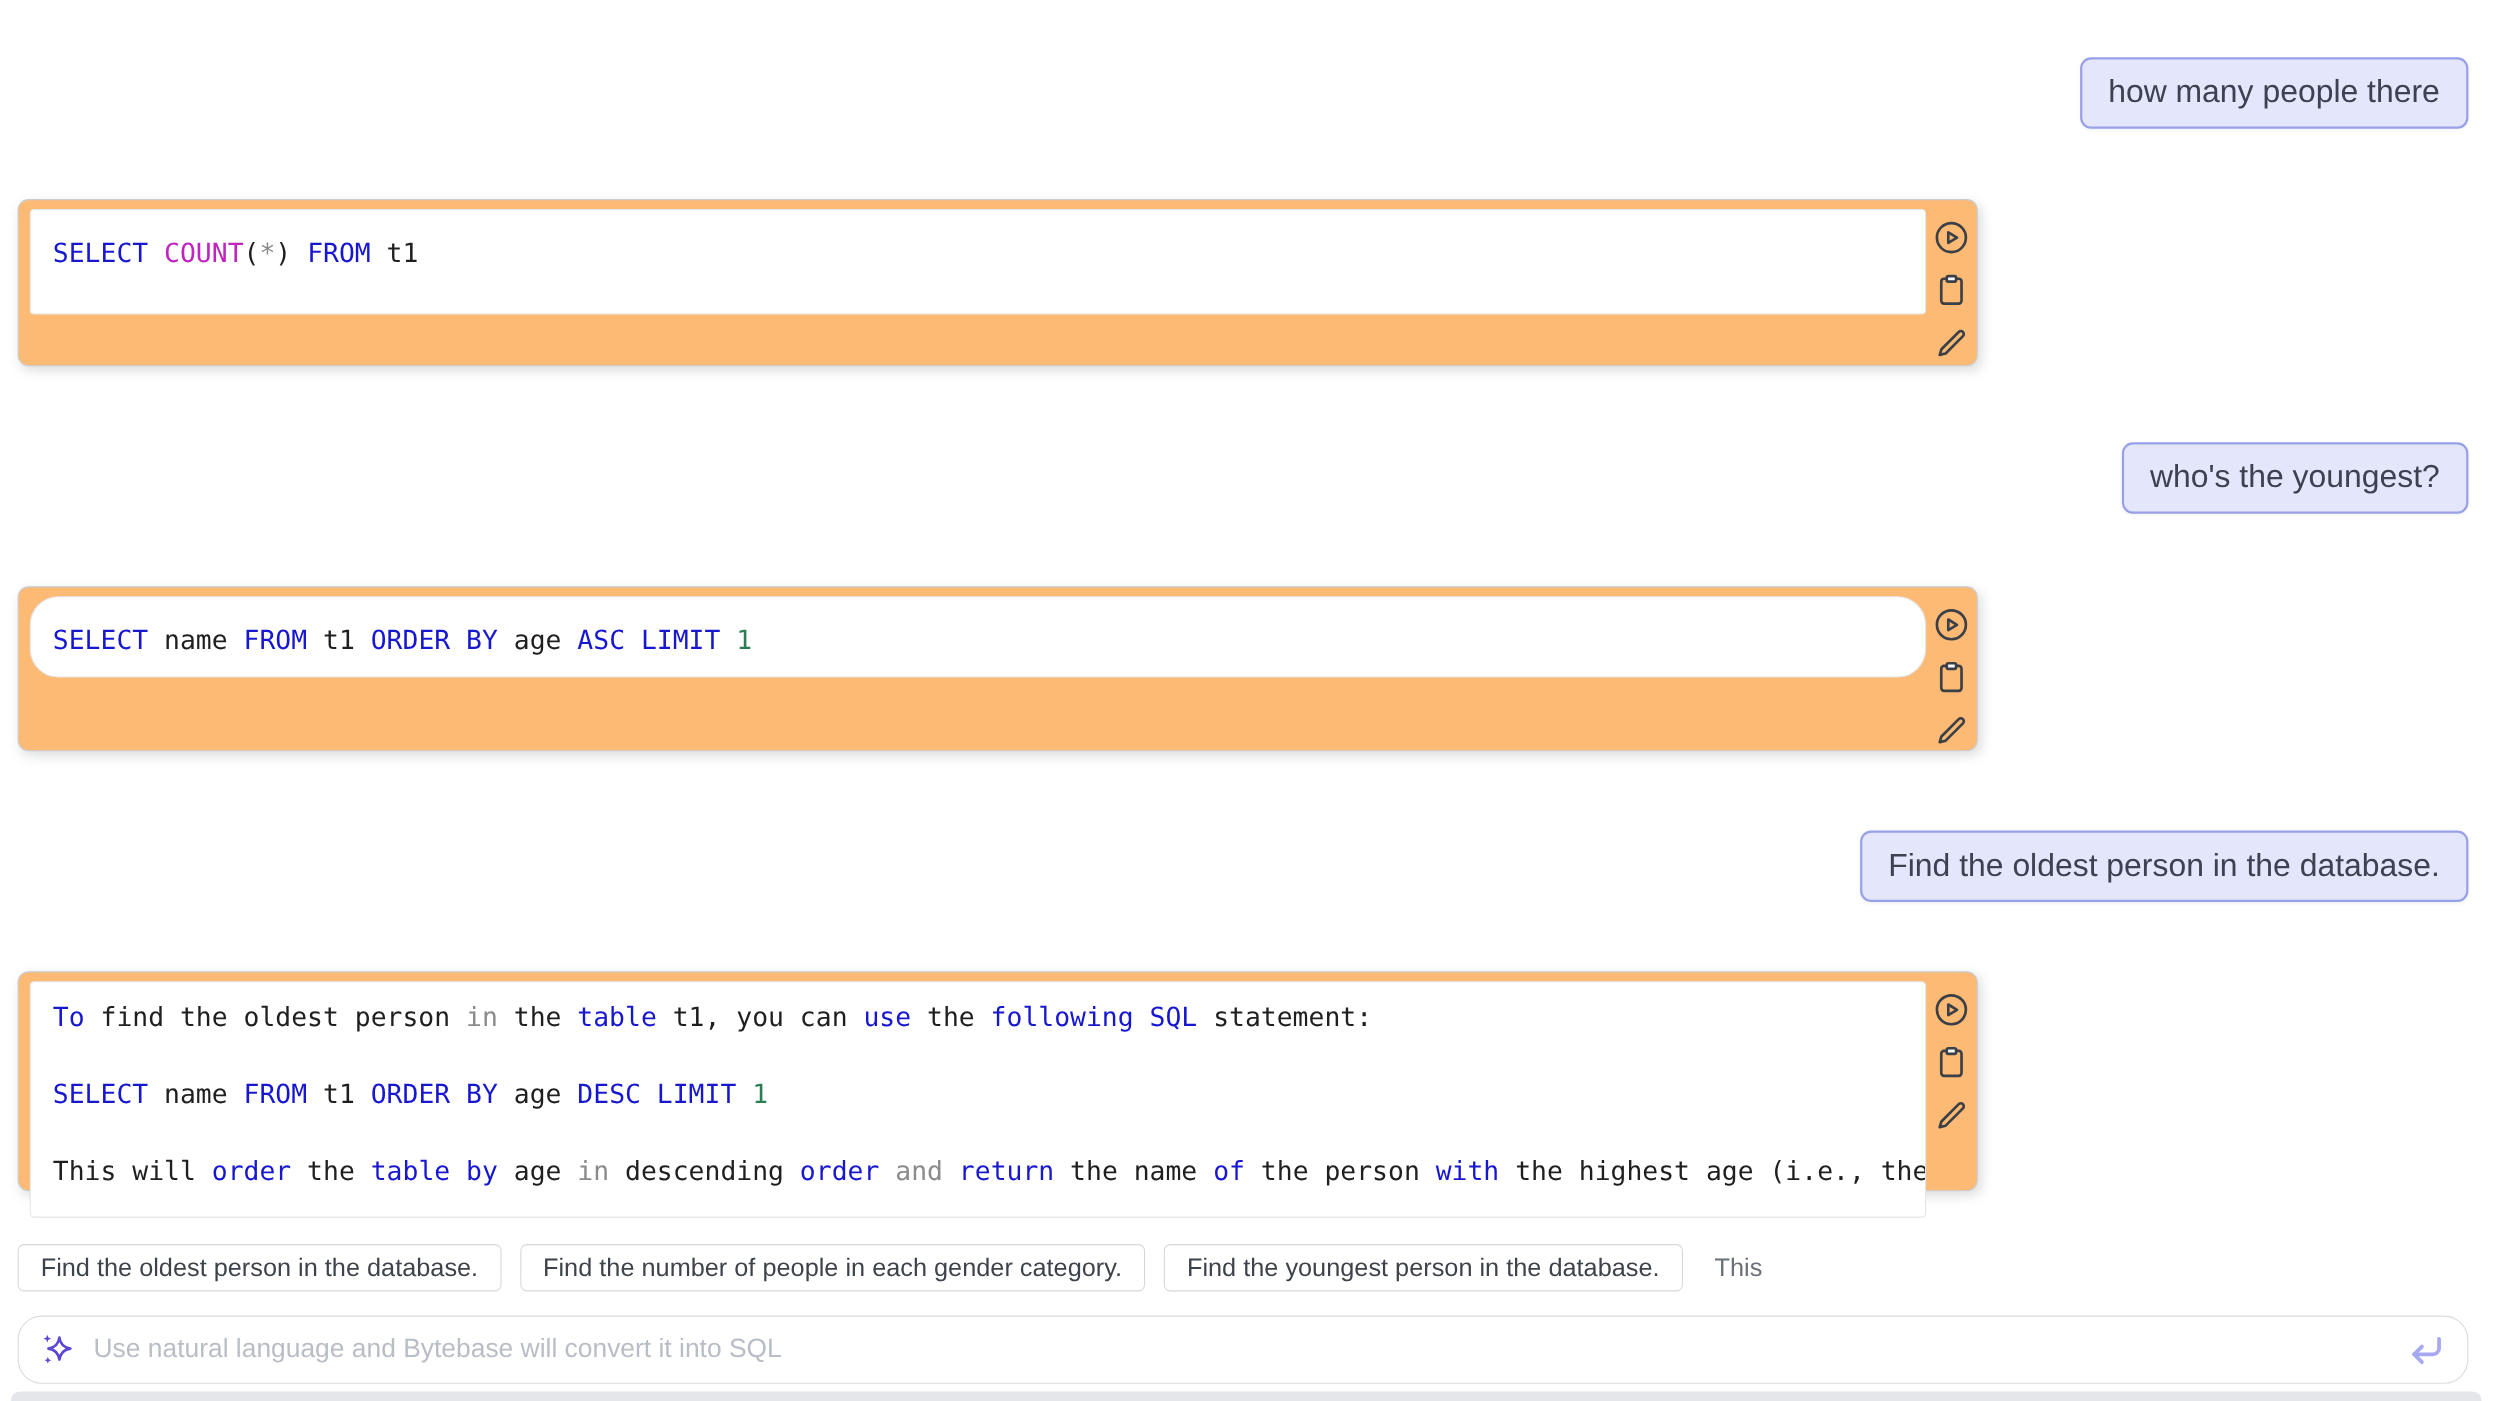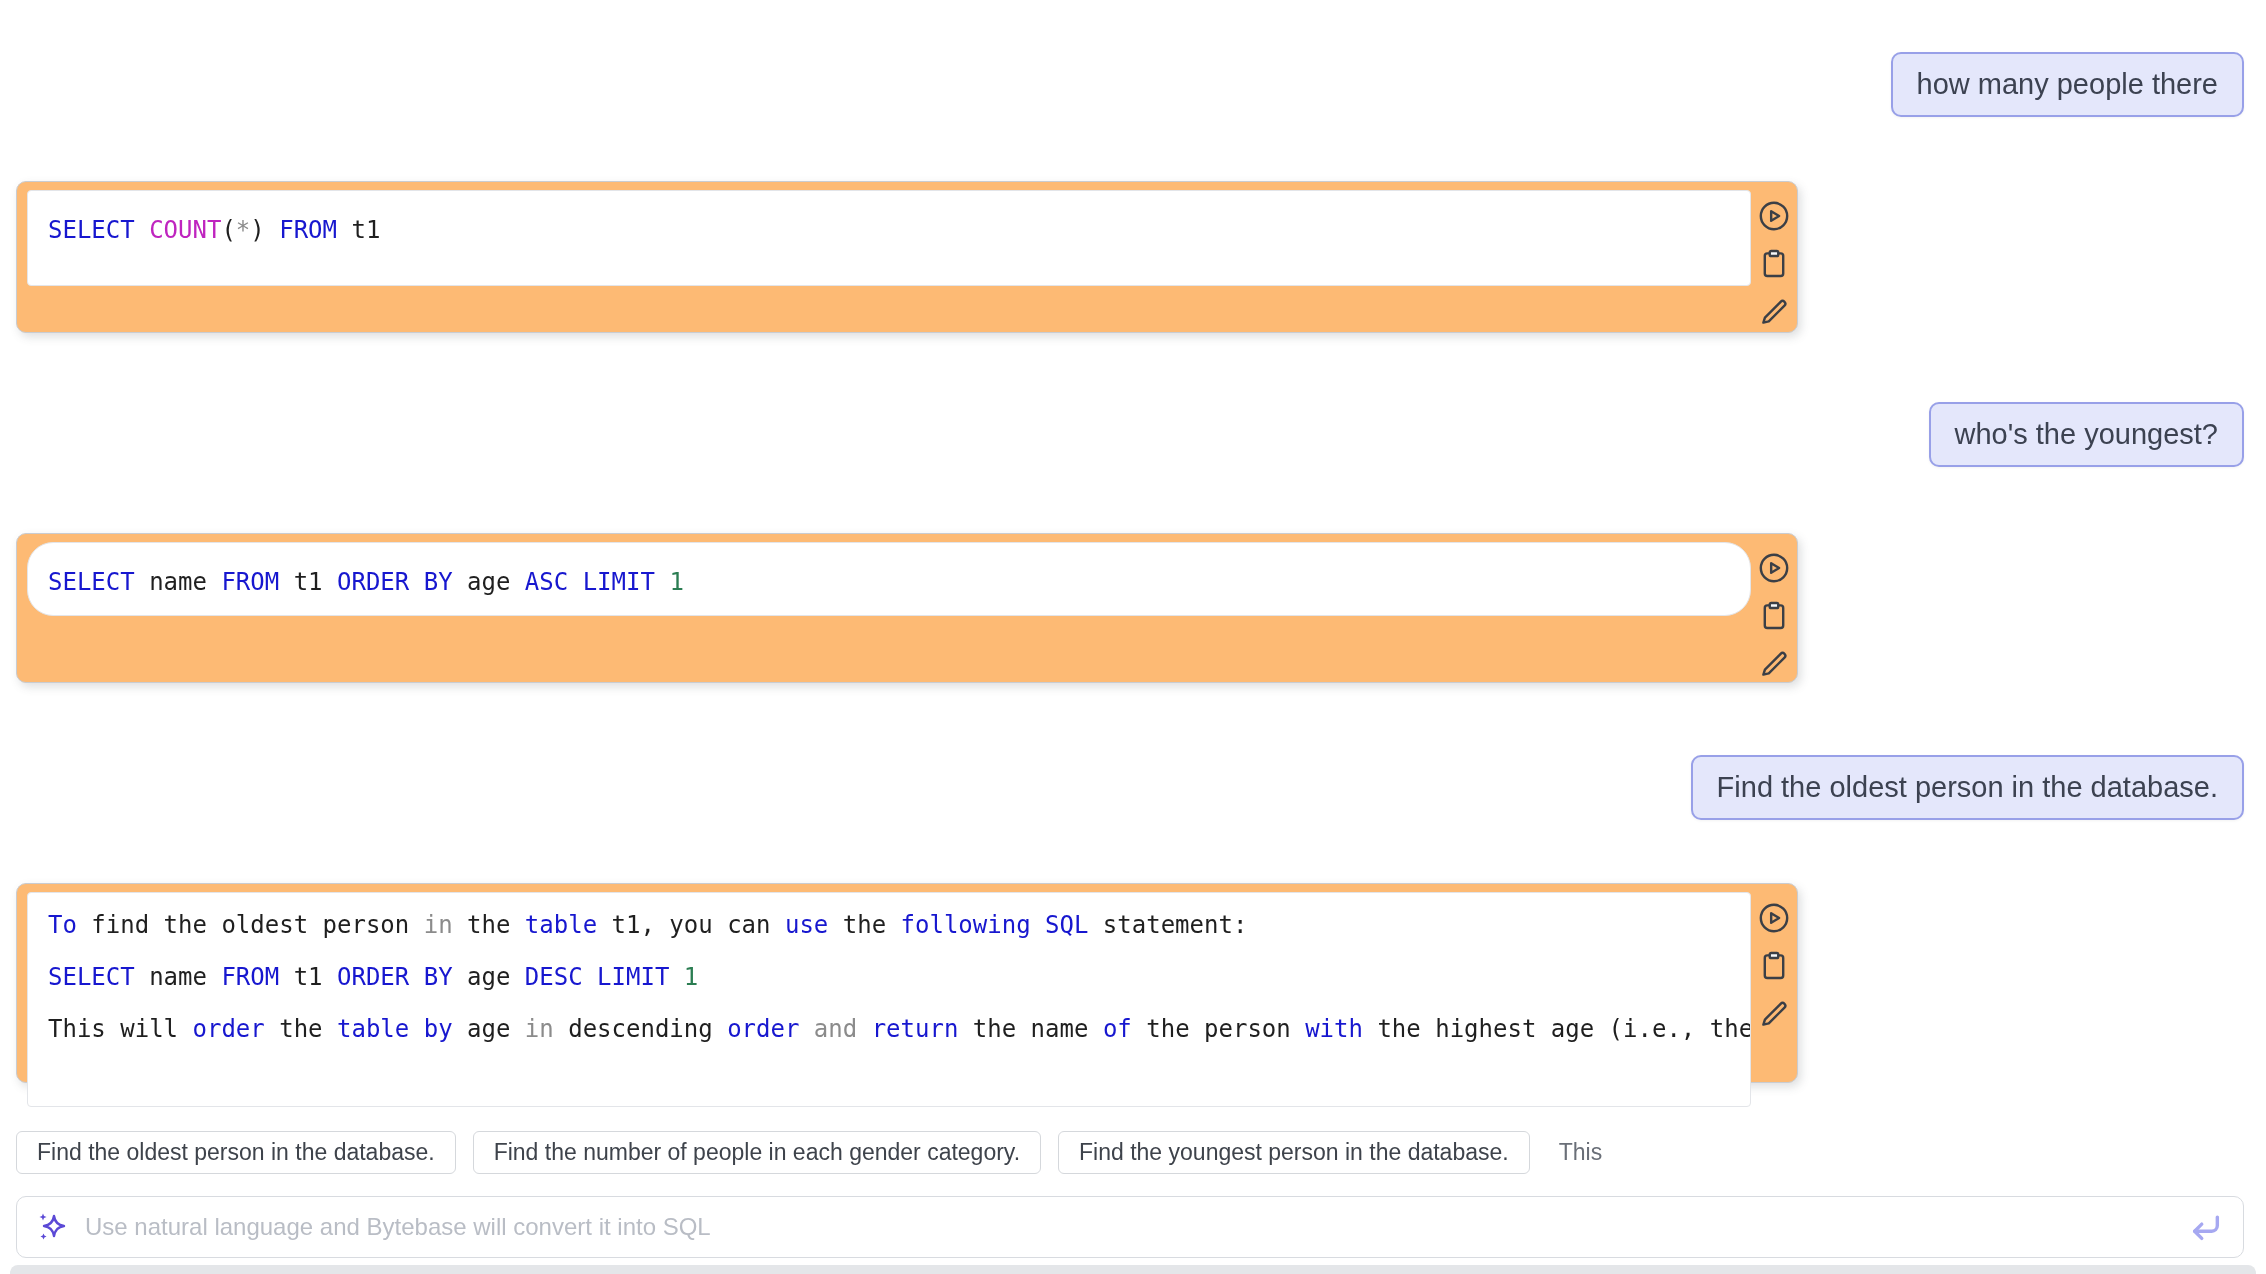--- a/index.html
+++ b/index.html
@@ -35,21 +35,21 @@
     background:#ffffff; border:1px solid #e3e5e9; border-radius:4px;
     overflow:hidden; padding:21px 20px 0 20px;
   }
   #card-1 .card-inner { height:96px; }
   #card-2 .card-inner { height:74px;border-radius:26px; }
   #card-3 .card-inner { height:215px; padding-top:14px; }
   .code-line {
     font-family:"DejaVu Sans Mono", monospace; font-size:24px;
     line-height:36px; white-space:pre; color:var(--code_text,#1f1f1f);
   }
-  .code-line + .code-line { margin-top:16px; }
+  .code-line + .code-line { margin-top:34px; }
   .tok-kw  { color:var(--kw,#1717cf); }
   .tok-fn  { color:var(--fn,#bf24bf); }
   .tok-num { color:var(--num,#2b7d52); }
   .tok-mut { color:var(--mut,#8b8b8b); }
   .tok-plain { color:var(--code_text,#1f1f1f); }
 
   .icon-stack {
     position:absolute; top:17px; right:6px; width:34px;
     display:flex; flex-direction:column; gap:14px; align-items:center;
   }
@@ -67,21 +67,21 @@
     font-family:inherit; font-size:23px; color:#3e434b; white-space:nowrap; cursor:pointer;
   }
   .more-btn {
     height:43px; line-height:41px; padding:0 12px; border:none; background:transparent;
     font-family:inherit; font-size:23px; color:#6a6f78; cursor:pointer; white-space:nowrap;
   }
 
   
   .composer {
     position:absolute; left:16px; top:1196px; width:2228px; height:62px; box-sizing:border-box;
-    background:#ffffff; border:1.5px solid #d8dbe0; border-radius:10px;
+    background:#ffffff; border:1.5px solid #d8dbe0; border-radius:22px;
     display:flex; align-items:center; gap:14px; padding:0 20px;
   }
   .sparkle-icon svg { width:32px; height:32px; display:block; }
   .composer input {
     flex:1; border:none; outline:none; background:transparent;
     font-family:inherit; font-size:24px; color:#333a45; min-width:0;
   }
   .composer input::placeholder { color:var(--placeholder,#b9bdc5); }
   .submit-btn { border:none; background:transparent; padding:0; cursor:pointer; }
   .submit-btn svg { width:34px; height:34px; display:block; }

